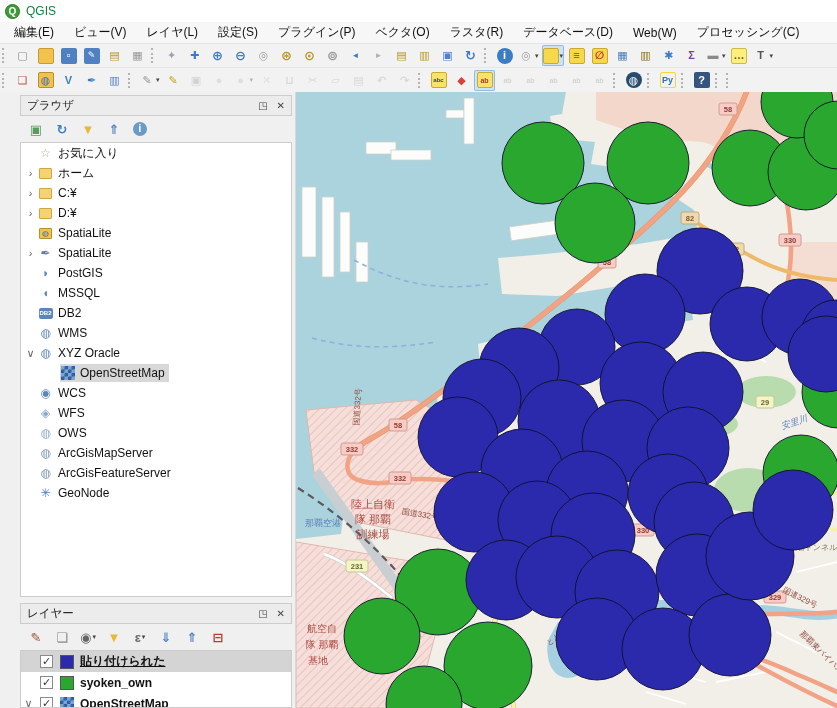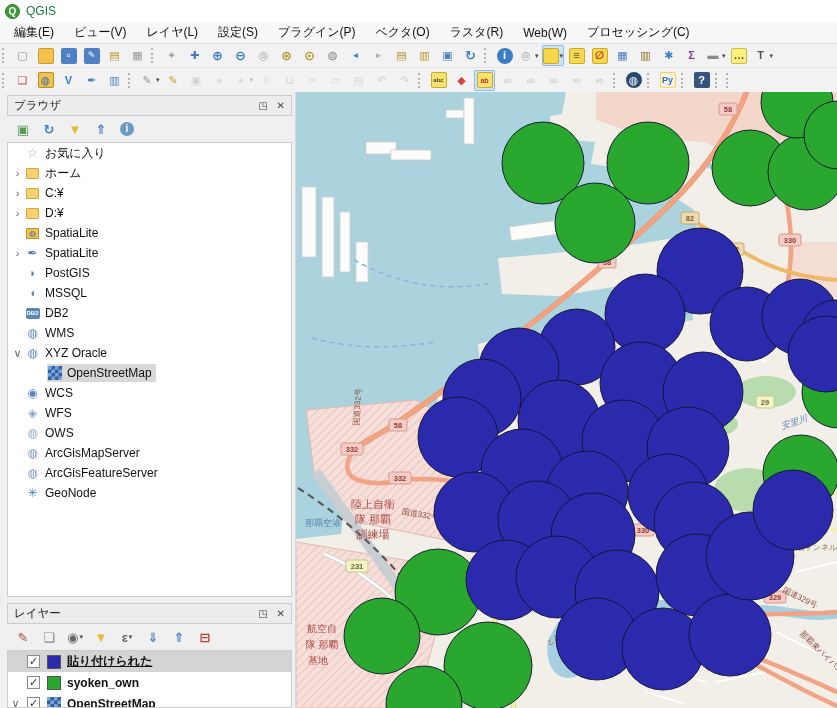--- a/index.html
+++ b/index.html
@@ -16,21 +16,21 @@
   .toolbar{height:24px;display:flex;align-items:center;background:#f2f2f2}
   .toolbar.r1{border-bottom:1px solid #e6e6e6}
   .tb-group{display:flex;align-items:center;height:24px}
   .tb-handle{width:6px;height:15px;border-left:2px dotted #b3b3b3;margin:0 3px 0 2px}
   .tb-btn{min-width:21px;height:21px;margin:0 1px;border-radius:2px;display:flex;align-items:center;justify-content:center;padding:0 1px}
   .tb-btn.active{background:#cde4f7;box-shadow:0 0 0 1px #8fbde6 inset}
   .tb-btn.disabled{opacity:.35}
   .tb-ico{width:16px;height:16px;border-radius:2px;display:flex;align-items:center;justify-content:center;font-size:11px;font-weight:bold;line-height:1}
   .tb-arrow{font-size:7px;color:#444;margin-left:1px}
   
-  .dock{position:absolute;left:0;top:92px;width:296px;height:616px;background:#f0f0f0;border-right:1px solid #d8d8d8;padding:3px 3px 0 7px}
+  .dock{position:absolute;left:0;top:92px;width:296px;height:616px;background:#f0f0f0;border-right:1px solid #d8d8d8;padding:3px 3px 0 20px}
   .panel-header{height:21px;display:flex;align-items:center;background:#ececec;border:1px solid #cccccc;padding:0 6px;font-size:11.5px;color:#222}
   .panel-header .sp{flex:1}
   .panel-btn{margin-left:9px;font-size:10px;color:#444;cursor:default}
   .panel-toolbar{height:26px;display:flex;align-items:center;padding-left:5px;gap:4px;background:#f0f0f0}
   .ptb-btn{width:22px;height:22px;display:flex;align-items:center;justify-content:center}
   .ptb-ico{font-size:13px;font-weight:bold;line-height:1}
   .round{border-radius:50%}
   .tree{background:#fff;border:1px solid #cccccc;height:455px;overflow:hidden}
   .tree-row{height:20px;display:flex;align-items:center}
   .expander{width:15px;text-align:center;color:#666;font-size:11px;flex:none}
@@ -63,20 +63,21 @@
   <div class="wtitle">QGIS</div>
 </div>
 <div class="menubar" id="menubar">
     <div class="menu-item">編集(E)</div>
     <div class="menu-item">ビュー(V)</div>
     <div class="menu-item">レイヤ(L)</div>
     <div class="menu-item">設定(S)</div>
     <div class="menu-item">プラグイン(P)</div>
     <div class="menu-item">ベクタ(O)</div>
     <div class="menu-item">ラスタ(R)</div>
+    <div class="menu-item">データベース(D)</div>
     <div class="menu-item">Web(W)</div>
     <div class="menu-item">プロセッシング(C)</div>
   </div>
 <div class="toolbar r1" id="toolbar1">
     <div class="tb-group">
       <div class="tb-handle"></div>
       <div class="tb-btn">
         <span class="tb-ico" style="color: rgb(138, 138, 138);">▢</span>
       </div>
       <div class="tb-btn">

